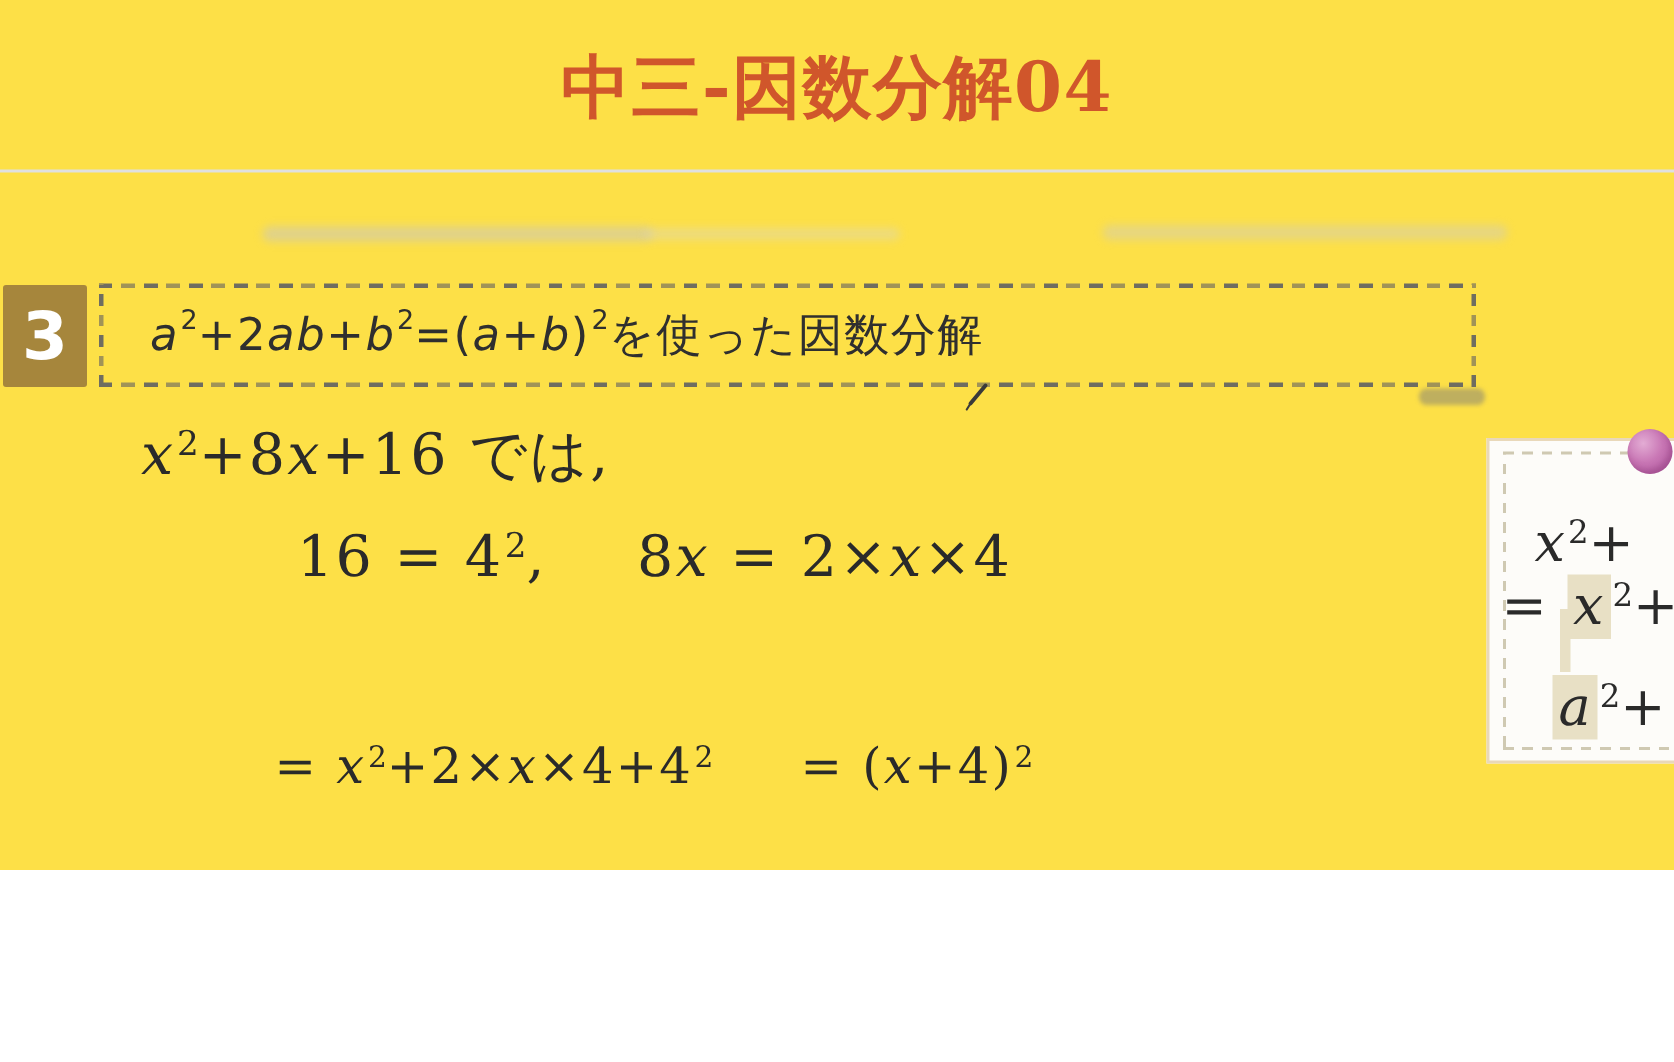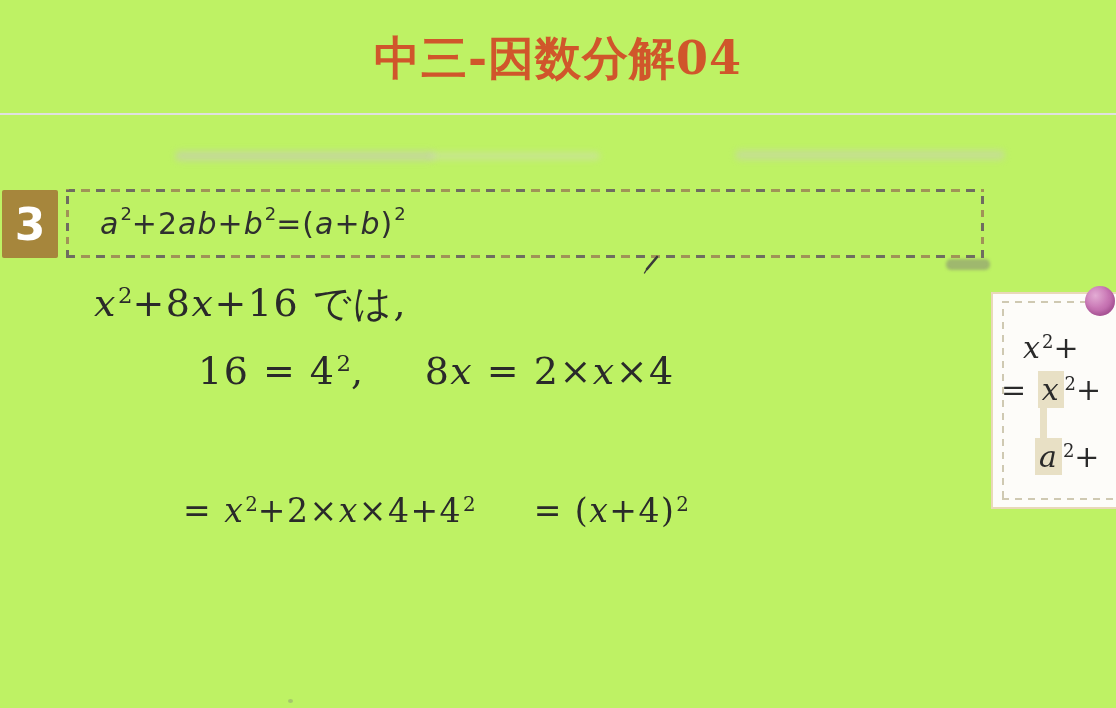--- a/index.html
+++ b/index.html
@@ -1,16 +1,16 @@
 <!DOCTYPE html>
 <html><head>
 <meta charset="utf-8">
 <style>
   html,body{margin:0;padding:0;background:#ffffff;}
-  #stage{position:relative;width:1116px;height:708px;background:#bef264;overflow:hidden;
+  #stage{position:relative;width:1116px;height:580px;background:#fde047;overflow:hidden;
          font-family:"DejaVu Serif","Liberation Serif",serif;color:#2a2a2a;}
 
   
   .title{position:absolute;top:28px;left:0;width:100%;text-align:center;
          font-size:46px;font-weight:bold;color:#d0562b;letter-spacing:1px;
          font-family:"DejaVu Serif","Liberation Serif",serif;}
   .divider{position:absolute;top:113px;left:0;width:1116px;height:2px;background:#e0e0e0;}
 
   
   .smudge{position:absolute;border-radius:6px;filter:blur(3px);}
@@ -56,21 +56,21 @@
   
   .hint{position:absolute;left:991px;top:292px;width:190px;height:213px;
         background:#fdfcf9;border:2px solid #e9d8b9;}
   .hint .dash-h{background:repeating-linear-gradient(90deg,#cfc9b2 0 7px,transparent 7px 13px);height:2px;left:9px;width:calc(100% - 18px);}
   .hint .dash-top{top:7px;} .hint .dash-bottom{bottom:7px;}
   .hint .dash-v{background:repeating-linear-gradient(0deg,#cfc9b2 0 7px,transparent 7px 13px);width:2px;top:9px;height:calc(100% - 18px);}
   .hint .dash-left{left:9px;}
   .pin{position:absolute;left:92px;top:-8px;width:30px;height:30px;border-radius:50%;
        background:radial-gradient(circle at 35% 32%,#e3acd4 0%,#c977b5 45%,#b55ca4 100%);
        box-shadow:inset -2px -3px 4px rgba(120,40,100,0.35);}
-  .hint-line{position:absolute;font-size:30px;letter-spacing:1px;white-space:nowrap;}
+  .hint-line{position:absolute;font-size:36px;letter-spacing:1px;white-space:nowrap;margin-top:12px;}
   .hl1{left:30px;top:36px;}
   .hl2{left:8px;top:78px;}
   .hl3{left:42px;top:145px;}
   .hint-connector{position:absolute;left:47px;top:112px;width:7px;height:42px;background:#e8e0c5;}
 </style>
 </head>
 <body>
 
 <div id="stage">
 
@@ -97,20 +97,21 @@
         <span class="seg-v">ab</span>
         <span class="seg-r">+</span>
         <span class="seg-v">b</span>
         <span class="seg-s">2</span>
         <span class="seg-r">=(</span>
         <span class="seg-v">a</span>
         <span class="seg-r">+</span>
         <span class="seg-v">b</span>
         <span class="seg-r">)</span>
         <span class="seg-s">2</span>
+        <span class="seg-r"> を使った因数分解</span>
       </div>
   </div>
 
   <svg class="pencil" viewBox="0 0 22 22">
     <line x1="17" y1="3" x2="7" y2="15" stroke="#3a3a3a" stroke-width="2.6" stroke-linecap="round"></line>
     <line x1="7" y1="15" x2="4.5" y2="19" stroke="#3a3a3a" stroke-width="1.4" stroke-linecap="round"></line>
   </svg>
 
   <div class="math-line l1"><span class="seg-v">x</span><span class="seg-s">2</span><span class="seg-r">+8</span><span class="seg-v">x</span><span class="seg-r">+16 </span><span class="seg-r">では,</span></div>
   <div class="math-line l2"><span class="seg-r">16 = 4</span><span class="seg-s">2</span><span class="seg-r">,</span><span class="seg-r">  </span><span class="seg-r">8</span><span class="seg-v">x</span><span class="seg-r"> = 2×</span><span class="seg-v">x</span><span class="seg-r">×4</span></div>

